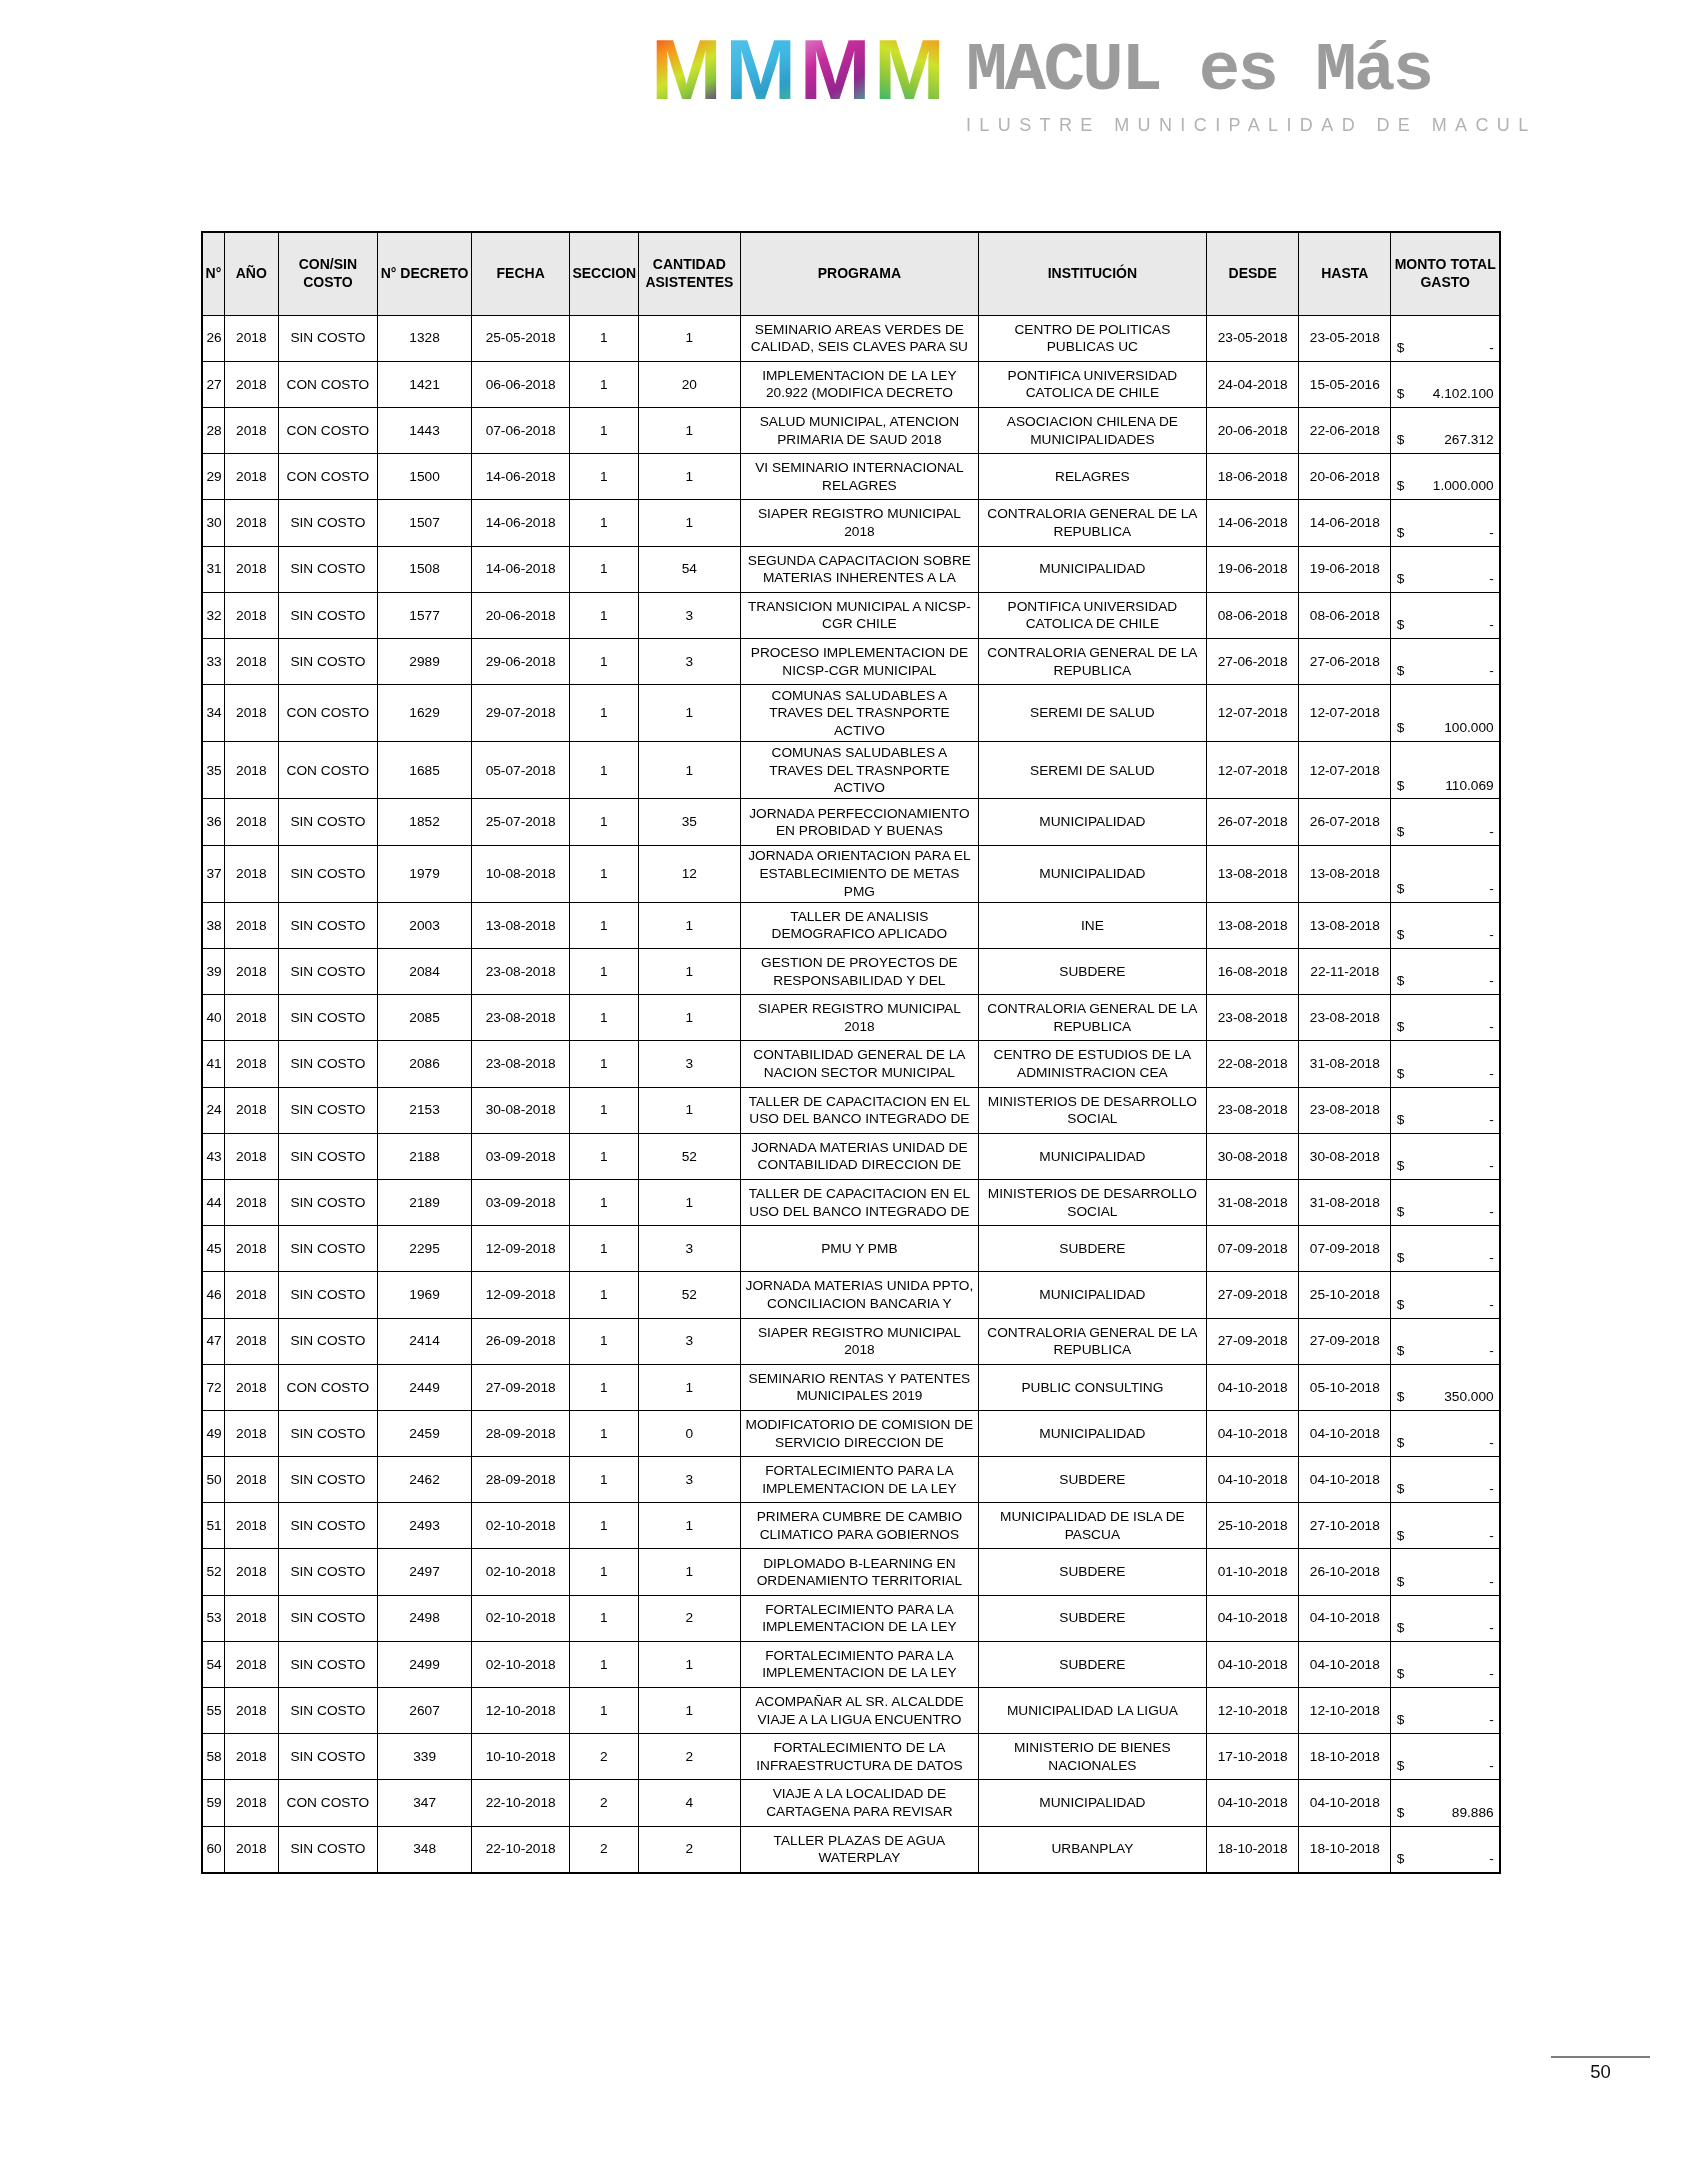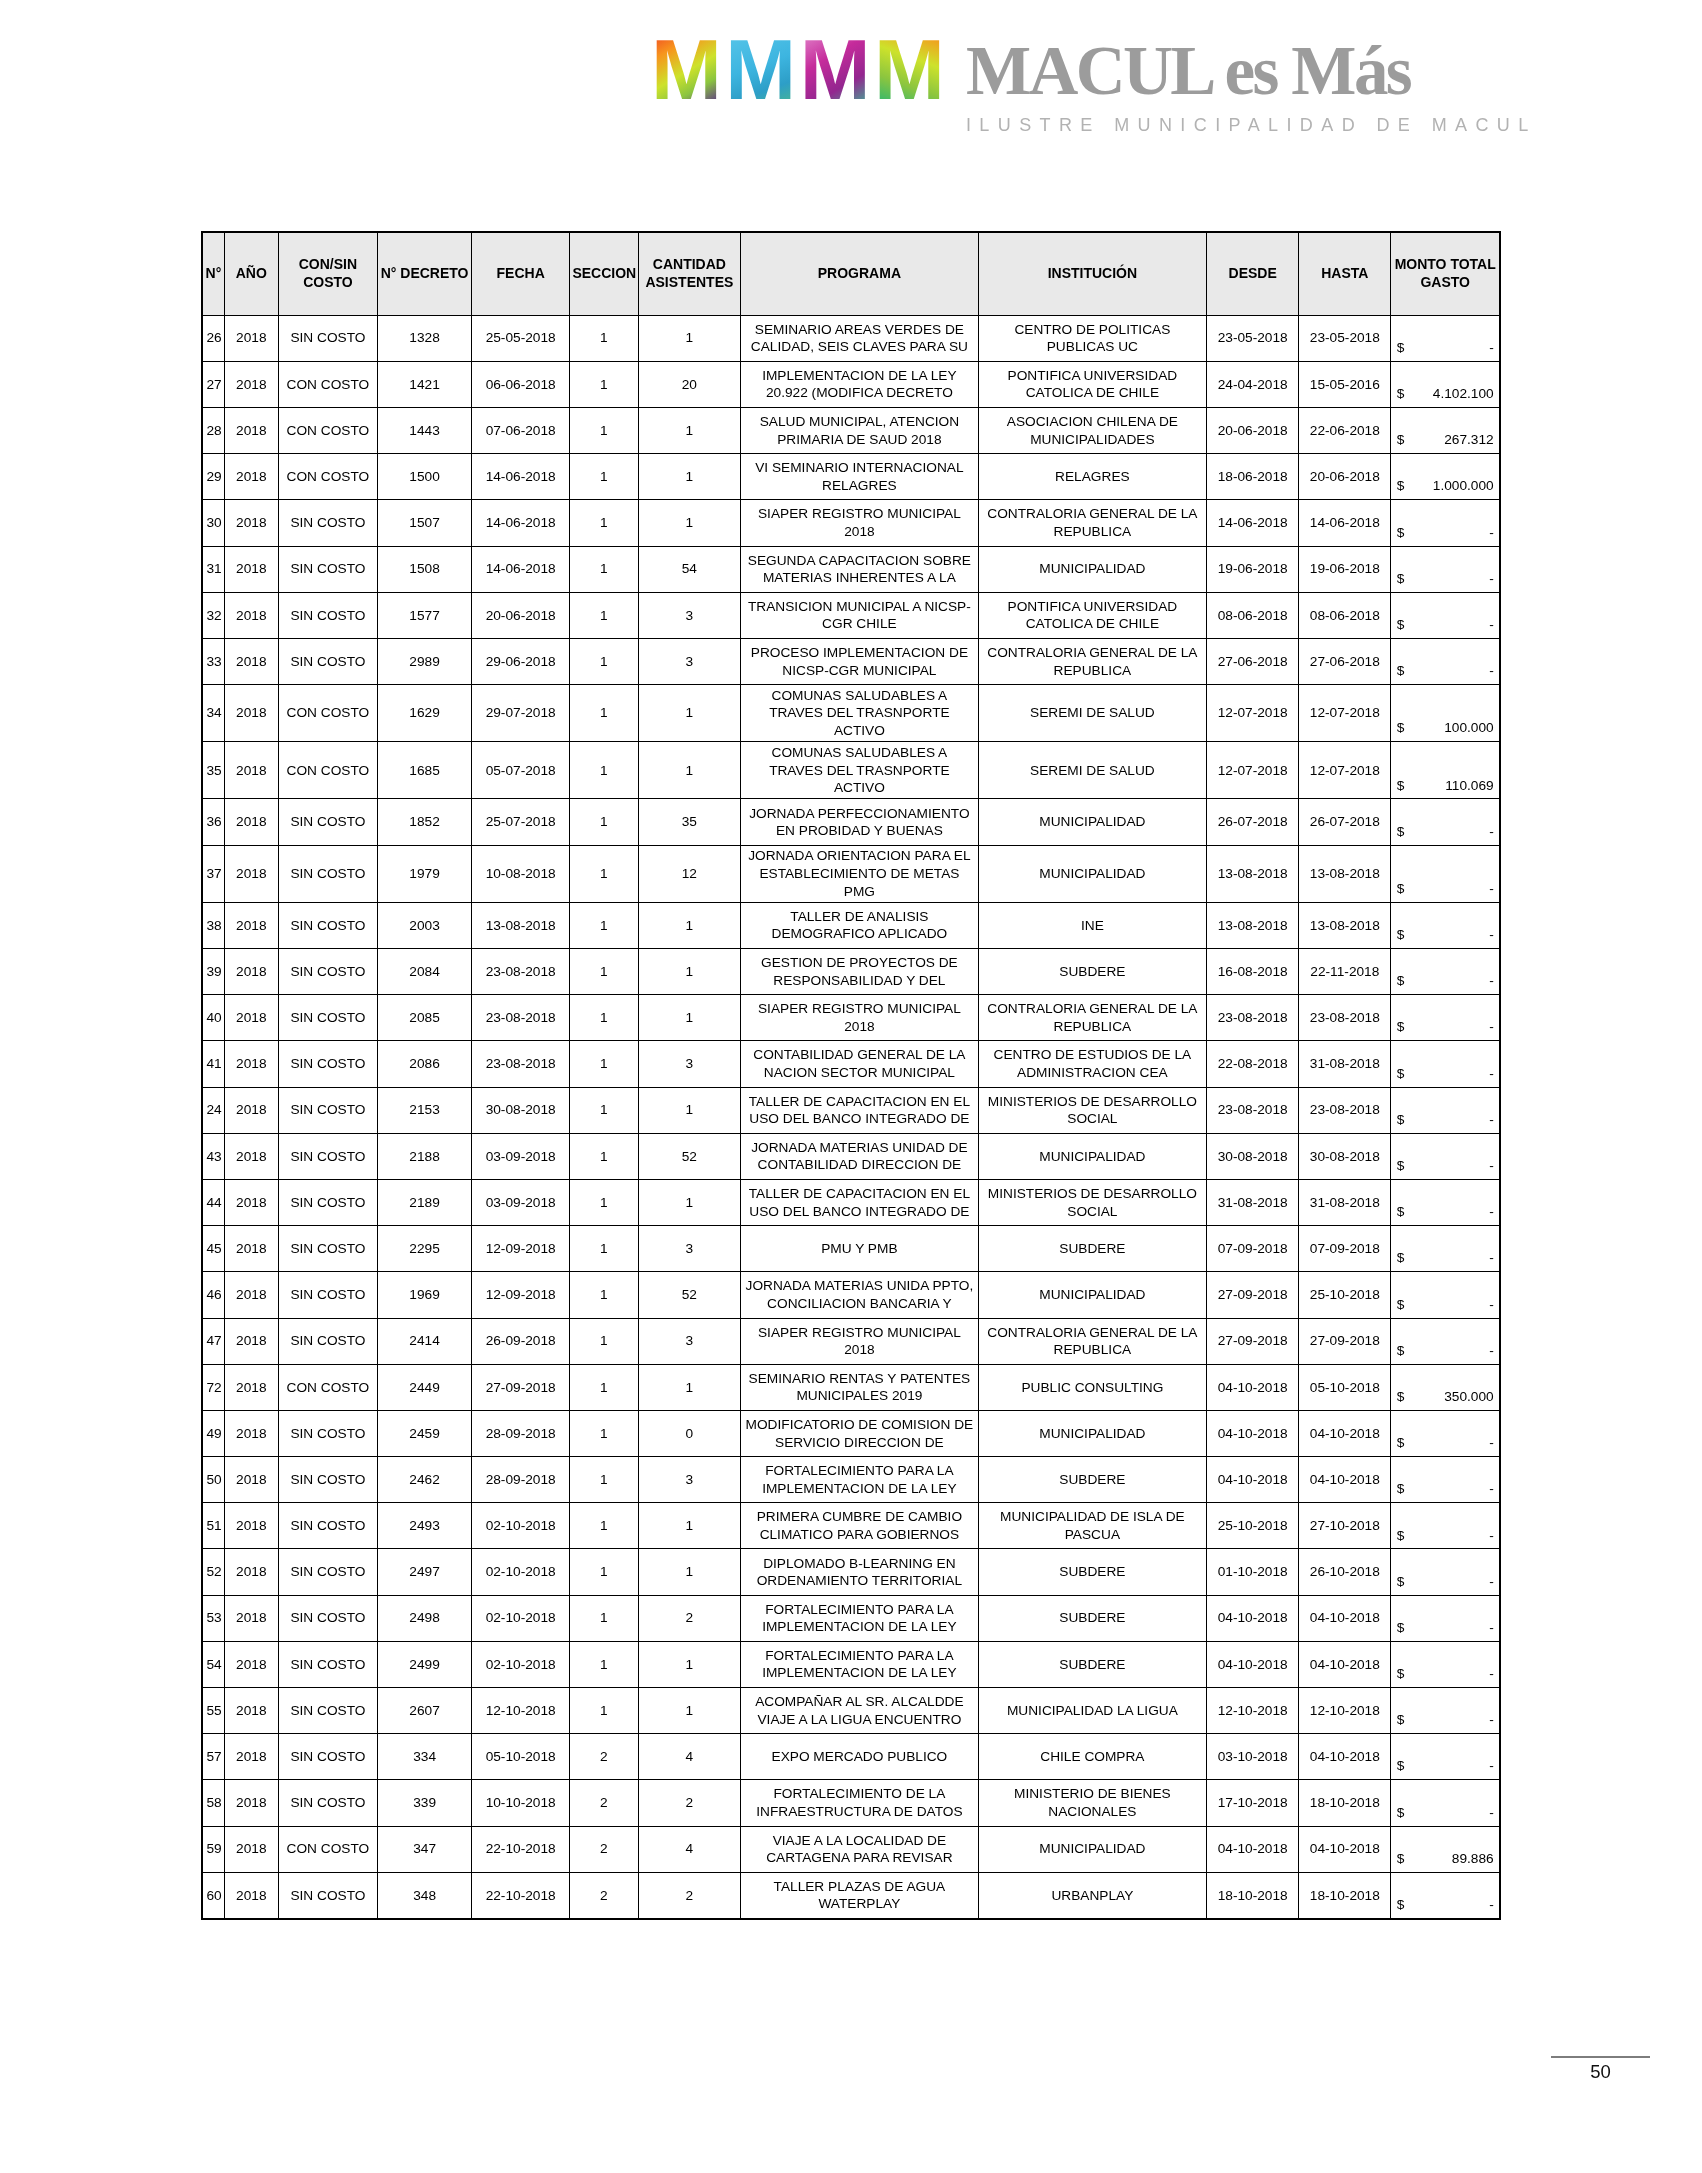--- a/index.html
+++ b/index.html
@@ -11,21 +11,21 @@
   .logo{position:absolute;left:651px;top:37px;display:flex;align-items:flex-start;}
   .logo-marks{display:flex;gap:5.3px;line-height:0.78;}
   .logo-m{
     font-size:85px;font-weight:800;letter-spacing:-1.8px;
     -webkit-background-clip:text;background-clip:text;color:transparent;
     font-family:"Liberation Sans",sans-serif;
   }
   .logo-textblock{margin-left:23px;margin-top:1.8px;}
   .logo-title{
     font-size:69px;font-weight:700;color:#9c9c9c;letter-spacing:-2.6px;line-height:0.95;
-    font-family:Liberation Serif, serif;white-space:nowrap;
+    font-family:Liberation Mono, monospace;white-space:nowrap;
   }
   .logo-subtitle{
     margin-top:10.6px;font-size:18px;font-weight:400;color:#b2b2b2;letter-spacing:8.4px;white-space:nowrap;
   }
   
   .table-wrap{position:absolute;left:201px;top:231px;width:1300px;}
   table{width:100%;border-collapse:collapse;table-layout:fixed;border:2.6px solid #000;}
   th,td{border:1.8px solid #000;overflow:hidden;}
   th{
     background:#e9e9e9;font-weight:700;font-size:14px;line-height:1.25;
@@ -661,39 +661,20 @@
           <td class="cell-desde">12-10-2018</td>
           <td class="cell-hasta">12-10-2018</td>
           <td class="cell-monto">
             <div class="monto-inner">
               <span>$</span>
               <span>-</span>
             </div>
           </td>
         </tr>
         <tr>
-          <td class="cell-n">57</td>
-          <td class="cell-ano">2018</td>
-          <td class="cell-costo">SIN COSTO</td>
-          <td class="cell-decreto">334</td>
-          <td class="cell-fecha">05-10-2018</td>
-          <td class="cell-seccion">2</td>
-          <td class="cell-asistentes">4</td>
-          <td class="cell-programa">EXPO MERCADO PUBLICO</td>
-          <td class="cell-institucion">CHILE COMPRA</td>
-          <td class="cell-desde">03-10-2018</td>
-          <td class="cell-hasta">04-10-2018</td>
-          <td class="cell-monto">
-            <div class="monto-inner">
-              <span>$</span>
-              <span>-</span>
-            </div>
-          </td>
-        </tr>
-        <tr>
           <td class="cell-n">58</td>
           <td class="cell-ano">2018</td>
           <td class="cell-costo">SIN COSTO</td>
           <td class="cell-decreto">339</td>
           <td class="cell-fecha">10-10-2018</td>
           <td class="cell-seccion">2</td>
           <td class="cell-asistentes">2</td>
           <td class="cell-programa">FORTALECIMIENTO DE LA INFRAESTRUCTURA DE DATOS</td>
           <td class="cell-institucion">MINISTERIO DE BIENES NACIONALES</td>
           <td class="cell-desde">17-10-2018</td>

